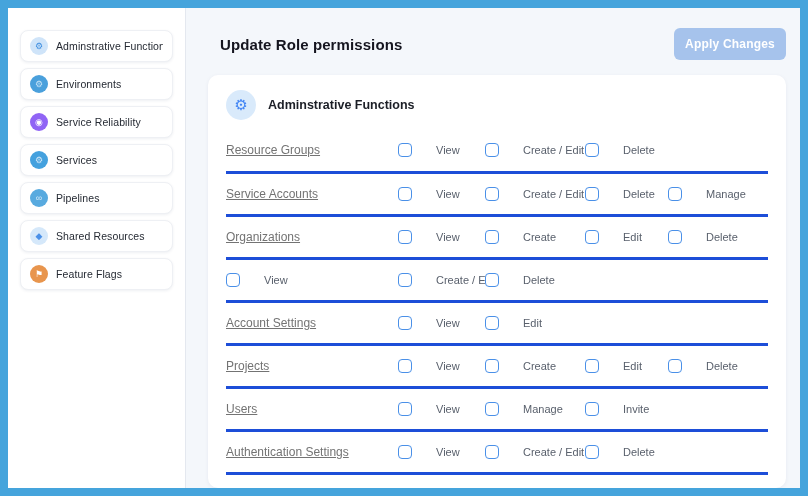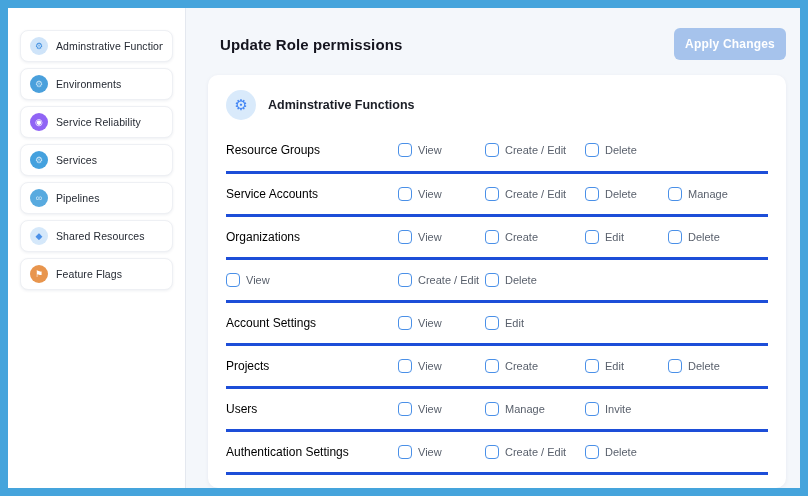--- a/index.html
+++ b/index.html
@@ -80,22 +80,22 @@
   .panel-title { font-size: 12.5px; font-weight: 700; color: #1b1e26; }
   
   .perm-rows { margin-top: 8px; }
   .perm-row {
     display: grid;
     grid-template-columns: 172px 87px 100px 83px 1fr;
     align-items: center;
     height: 43px;
   }
   .perm-row + .perm-row { border-top: 3px solid #1d4ed8; }
-  .perm-name { font-size: 12px; color: #000000; }
-  .opt { display: flex; align-items: center; gap: 6px; cursor: pointer; }
+  .perm-name { font-size: 12px; color: #737373; text-decoration: underline; }
+  .opt { display: flex; align-items: center; gap: 24px; cursor: pointer; }
   .checkbox {
     width: 14px; height: 14px; min-width: 14px;
     border: 1.5px solid #4a90e8;
     border-radius: 4px;
     background: #ffffff;
     display: inline-block;
     cursor: pointer;
   }
   .opt-label { font-size: 11px; color: #59606c; white-space: nowrap; }
 </style>

